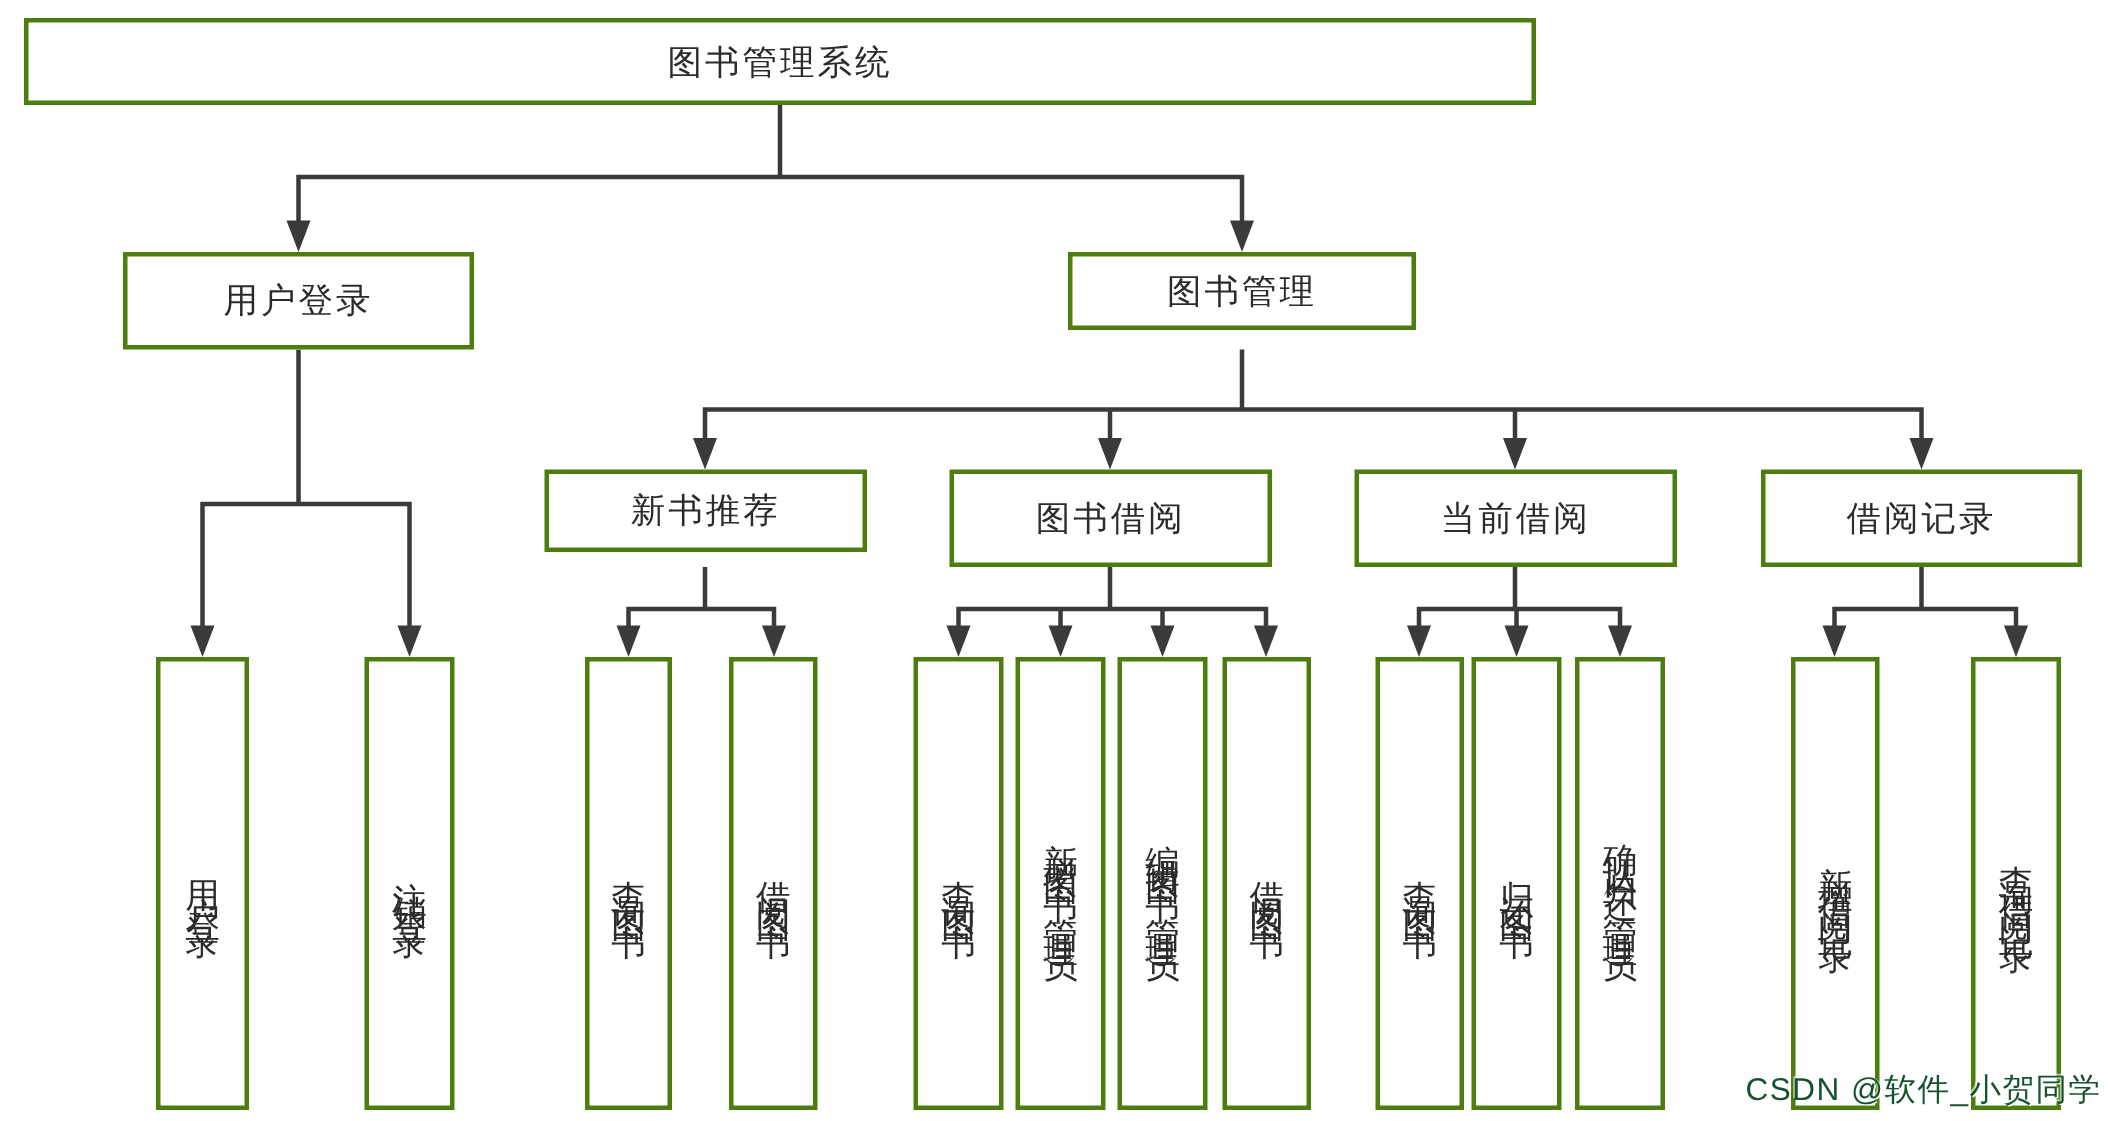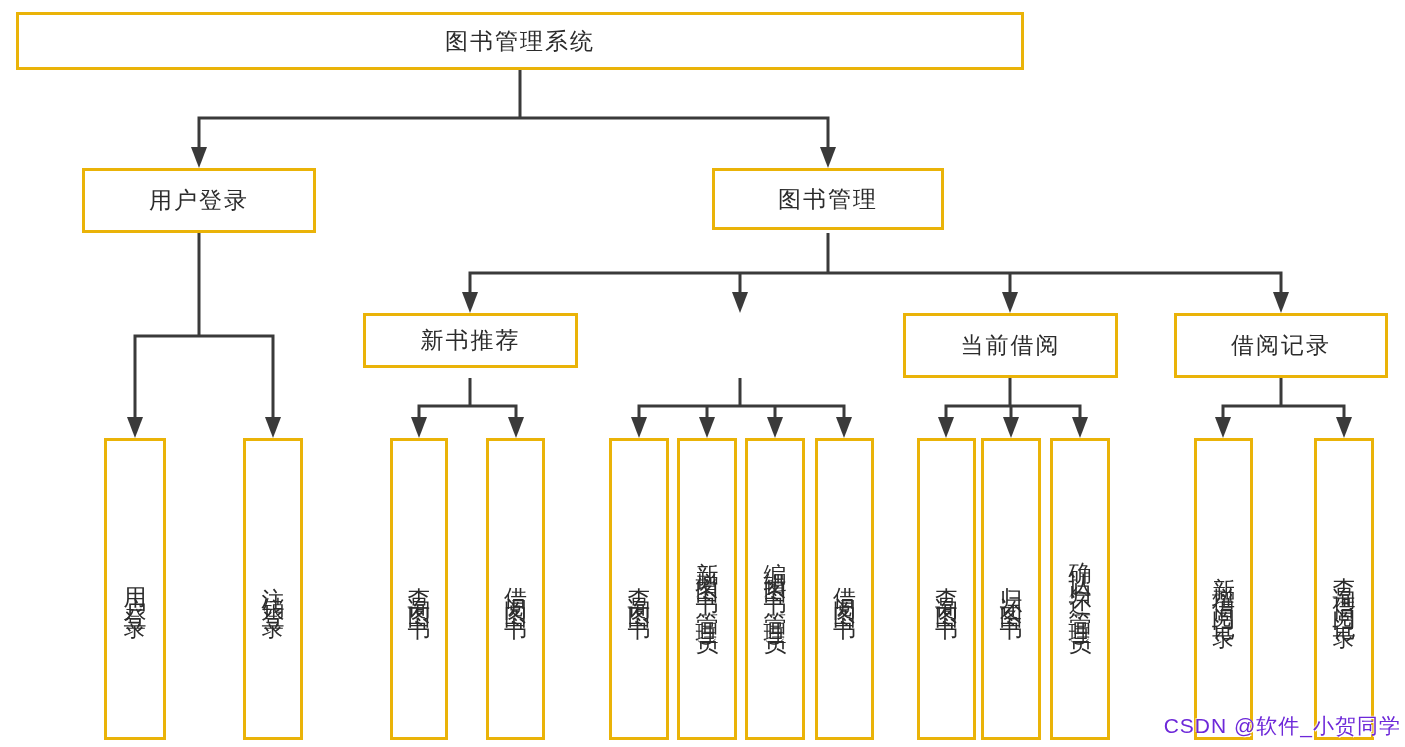--- a/index.html
+++ b/index.html
@@ -16,21 +16,21 @@
   }
 
   .wires {
     position: absolute;
     left: 0; top: 0;
     width: 1405px; height: 747px;
   }
 
   .box {
     position: absolute;
-    border: 3px solid #eab308;
+    border: 3px solid #4d7c0f;
     background: #ffffff;
     display: flex;
     align-items: center;
     justify-content: center;
     font-size: 23px;
     color: #2b2b2b;
     letter-spacing: 2px;
     z-index: 2;
   }
 
@@ -43,21 +43,21 @@
 
   .hlabel { white-space: nowrap; }
 
   .watermark {
     position: absolute;
     top: 712px;
     right: 4px;
     z-index: 6;
     font-size: 21px;
     letter-spacing: 1px;
-    color: #6d28d9;
+    color: #14532d;
     text-shadow: 1px 1px 0 #ffffff, -1px -1px 0 rgba(255,255,255,0.6);
     white-space: nowrap;
   }
 </style>
 </head>
 <body>
 
 <div class="stage">
 
   <svg class="wires" width="1405" height="747" viewBox="0 0 1405 747" xmlns="http://www.w3.org/2000/svg">
@@ -103,26 +103,29 @@
     </g>
   </svg>
 
   <div class="box" style="left:16px;top:12px;width:1008px;height:58px">
     <span class="hlabel">图书管理系统</span>
   </div>
 
   <div class="box" style="left:82px;top:168px;width:234px;height:65px">
     <span class="hlabel">用户登录</span>
   </div>
-  <div class="box" style="left:712px;top:168px;width:232px;height:62px">
+  <div class="box" style="left:712px;top:168px;width:232px;height:52px">
     <span class="hlabel">图书管理</span>
   </div>
 
   <div class="box" style="left:363px;top:313px;width:215px;height:55px">
     <span class="hlabel">新书推荐</span>
+  </div>
+  <div class="box" style="left:633px;top:313px;width:215px;height:65px">
+    <span class="hlabel">图书借阅</span>
   </div>
   <div class="box" style="left:1174px;top:313px;width:214px;height:65px">
     <span class="hlabel">借阅记录</span>
   </div>
   <div class="box" style="left:903px;top:313px;width:215px;height:65px">
     <span class="hlabel">当前借阅</span>
   </div>
 
   <div class="box leaf" style="left:104px;top:438px;width:62px;height:302px">
     <span class="vtext">用户登录</span>

